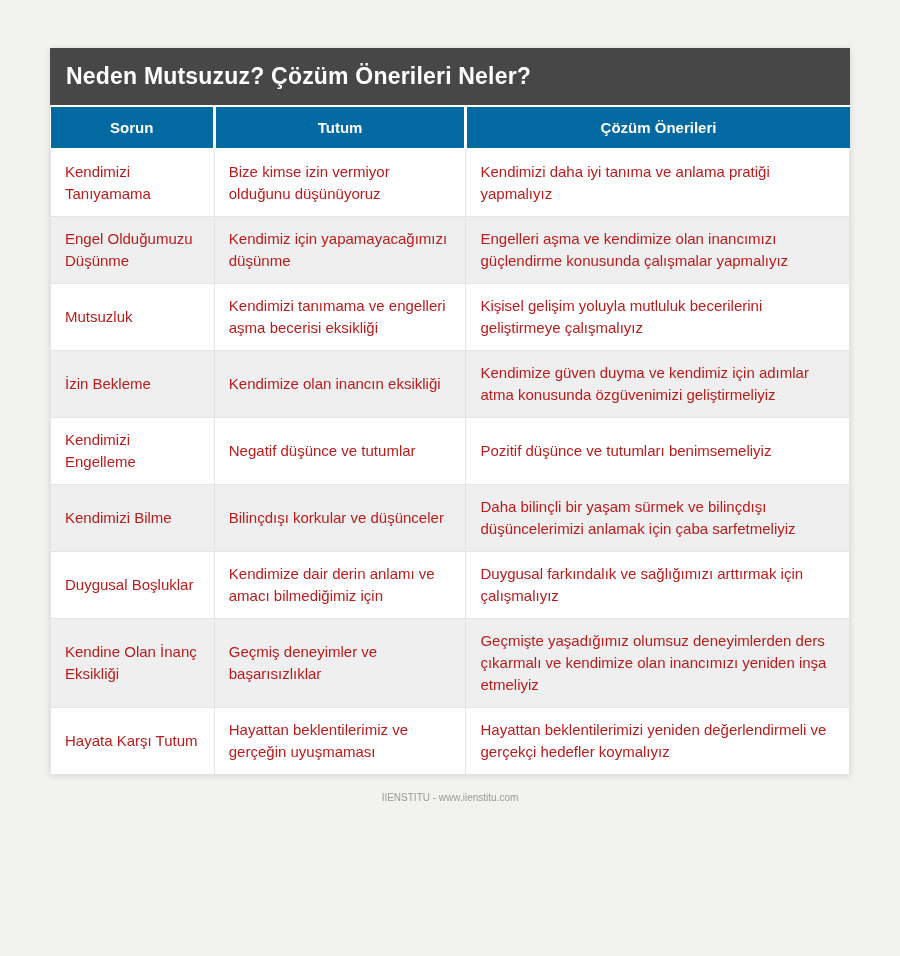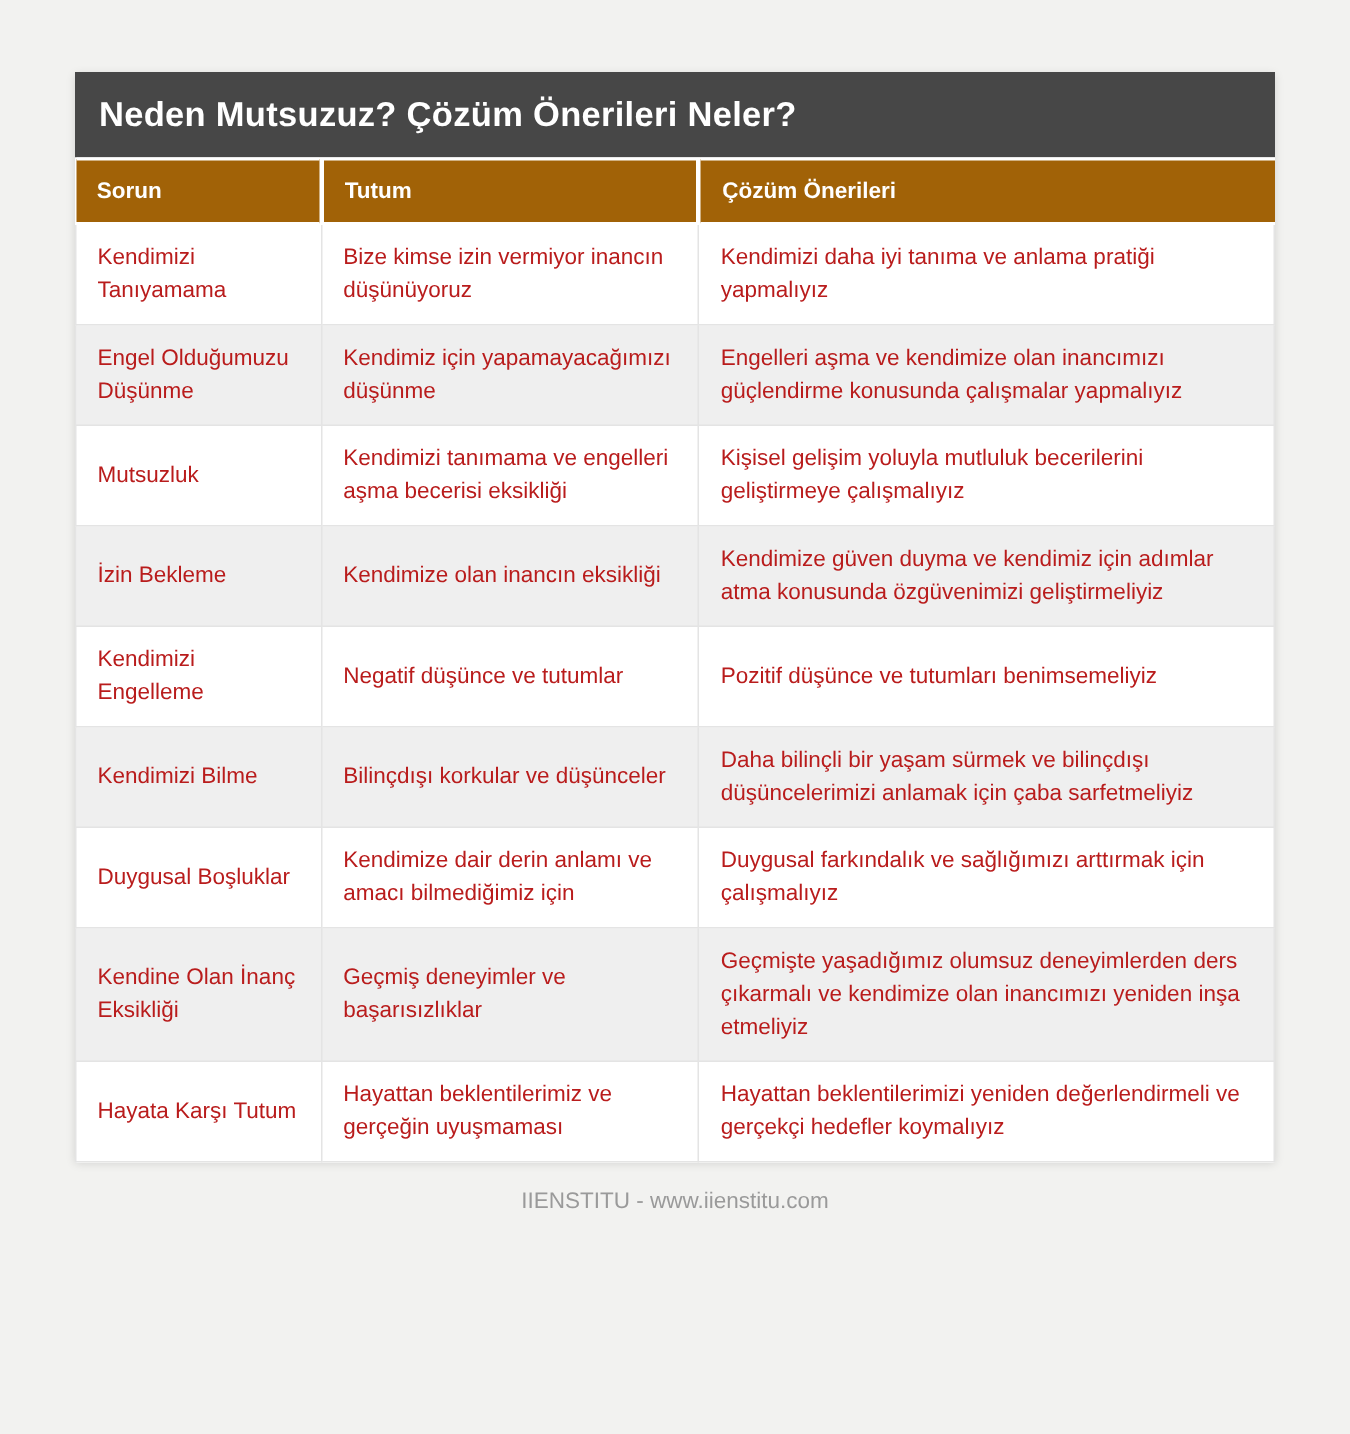--- a/index.html
+++ b/index.html
@@ -27,44 +27,44 @@
   table {
     width: 100%;
     border-collapse: collapse;
     background: #ffffff;
     table-layout: fixed;
   }
   col.c1 { width: 20.5%; }
   col.c2 { width: 31.5%; }
   col.c3 { width: 48%; }
   thead th {
-    background: #a16207;
+    background: #0369a1;
     color: #ffffff;
     font-size: 15px;
     font-weight: bold;
-    text-align: left;
+    text-align: center;
     padding: 12px 14px;
     border-top: 2px solid #ffffff;
     border-bottom: 2px solid #ffffff;
   }
   thead th + th { border-left: 3px solid #ffffff; }
   tbody td {
     font-size: 15px;
     color: #b91c1c;
     line-height: 22px;
     padding: 11px 14px;
     vertical-align: middle;
     border: 1px solid #e4e4e4;
     background: #ffffff;
   }
   tbody tr:nth-child(even) td { background: #efefef; }
   .footer {
     text-align: center;
     color: #9a9a9a;
-    font-size: 15px;
+    font-size: 10px;
     margin-top: 17px;
     padding-bottom: 30px;
   }
 </style>
 </head>
 <body>
 
 <div class="card">
   <div class="title-bar">Neden Mutsuzuz? Çözüm Önerileri Neler?</div>
 
@@ -77,21 +77,21 @@
     <thead>
       <tr>
         <th>Sorun</th>
         <th>Tutum</th>
         <th>Çözüm Önerileri</th>
       </tr>
     </thead>
     <tbody>
       <tr>
         <td>Kendimizi Tanıyamama</td>
-        <td>Bize kimse izin vermiyor inancın düşünüyoruz</td>
+        <td>Bize kimse izin vermiyor olduğunu düşünüyoruz</td>
         <td>Kendimizi daha iyi tanıma ve anlama pratiği yapmalıyız</td>
       </tr>
       <tr>
         <td>Engel Olduğumuzu Düşünme</td>
         <td>Kendimiz için yapamayacağımızı düşünme</td>
         <td>Engelleri aşma ve kendimize olan inancımızı güçlendirme konusunda çalışmalar yapmalıyız</td>
       </tr>
       <tr>
         <td>Mutsuzluk</td>
         <td>Kendimizi tanımama ve engelleri aşma becerisi eksikliği</td>

